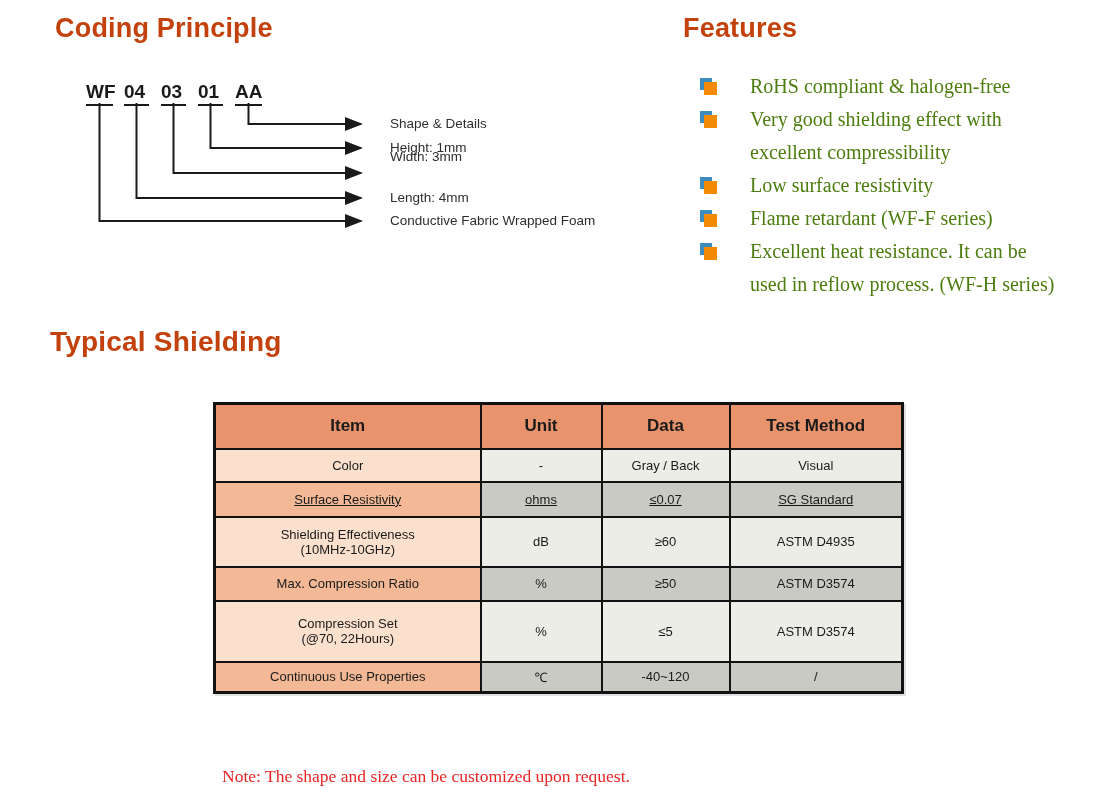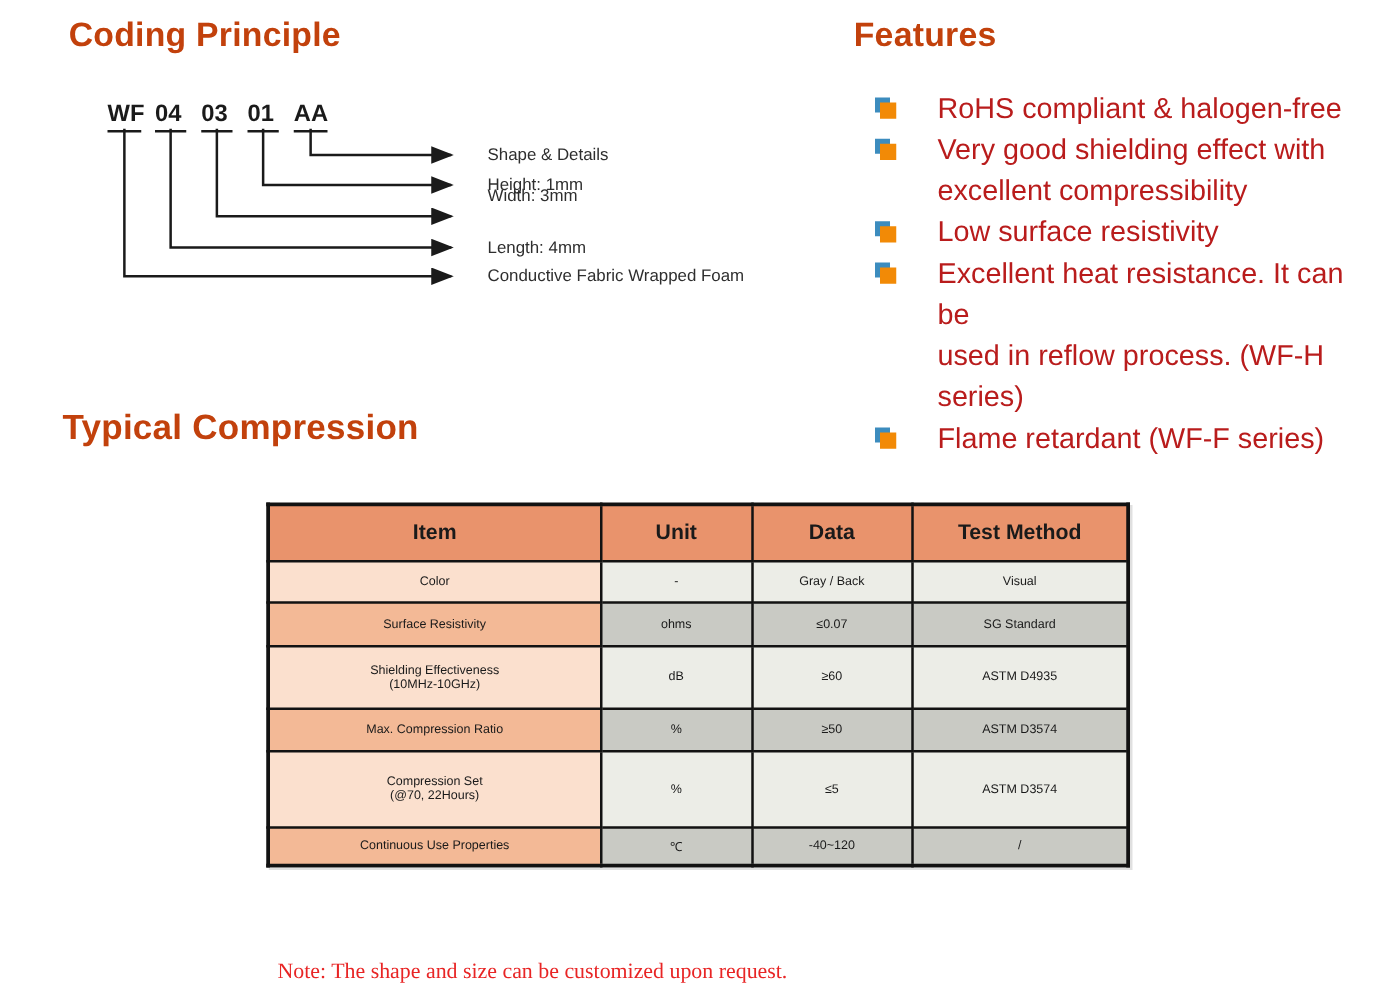--- a/index.html
+++ b/index.html
@@ -28,38 +28,38 @@
     line-height:16px; white-space:nowrap;
   }
 
   
   .features-list { position:absolute; left:700px; top:70px; width:400px; }
   .feature-item { display:flex; align-items:flex-start; }
   .bullet { position:relative; width:20px; height:20px; flex:0 0 20px; margin-top:8px; }
   .b-back { position:absolute; left:0; top:0; width:12px; height:12px; background:var(--accent-blue,#3c8cbe); }
   .b-front { position:absolute; left:4px; top:4px; width:13px; height:13px; background:var(--accent-orange,#f28a06); }
   .feature-text {
-    margin-left:30px; font-family:Liberation Sans, sans-serif; font-size:23px;
-    line-height:33px; color:#b91c1c; white-space:pre-line;
+    margin-left:30px; font-family:Liberation Serif, serif; font-size:20px;
+    line-height:33px; color:#4d7c0f; white-space:pre-line;
   }
 
   
   .props-table {
     position:absolute; left:213px; top:402px; border-collapse:collapse;
     table-layout:fixed; border:3px solid #121212;
     box-shadow:2px 2px 0 rgba(0,0,0,0.12);
   }
   .props-table th, .props-table td {
     border:2px solid #121212; text-align:center; vertical-align:middle;
-    font-size:10px; padding:2px 4px; white-space:pre-line;
+    font-size:13px; padding:2px 4px; white-space:pre-line;
   }
   .props-table th { font-size:17px; font-weight:700; background:var(--table-header-bg,#e9936c); }
   .col-item { width:266px; } .col-unit { width:121px; } .col-data { width:128px; } .col-test { width:173px; }
   tr.hdr { height:45px; }
-  tr.r1 { height:33px; } tr.r2 { height:35px; } tr.r3 { height:50px; }
+  tr.r1 { height:33px; } tr.r2 { height:35px;text-decoration:underline; } tr.r3 { height:50px; }
   tr.r4 { height:34px; } tr.r5 { height:61px; } tr.r6 { height:31px; }
   tr.light td:first-child { background:var(--row-item-light,#fbe0ce); }
   tr.light td { background:var(--row-cell-light,#ecede7); }
   tr.dark td:first-child { background:var(--row-item-dark,#f3b996); }
   tr.dark td { background:var(--row-cell-dark,#c9cac4); }
   
   tr.light td.first { background:var(--row-item-light,#fbe0ce); }
   tr.dark td.first { background:var(--row-item-dark,#f3b996); }
 
   .note {
@@ -67,21 +67,21 @@
     font-size:17.5px; color:var(--note-red,#e82525); white-space:nowrap;
   }
 </style>
 </head>
 <body>
 
 <div class="page">
 
   <div class="h1" id="coding-title">Coding Principle</div>
   <div class="h1" id="features-title">Features</div>
-  <div class="h1" id="typical-title">Typical Compression</div>
+  <div class="h1" id="typical-title">Typical Shielding</div>
 
   <div class="code-seg" style="left:86px;  width:27px;">WF</div>
   <div class="code-seg" style="left:124px; width:25px;">04</div>
   <div class="code-seg" style="left:161px; width:25px;">03</div>
   <div class="code-seg" style="left:198px; width:25px;">01</div>
   <div class="code-seg" style="left:235px; width:27px;">AA</div>
 
   <svg id="diagram-svg" width="660" height="250" viewBox="0 0 660 250">
     <defs>
       <marker id="arw" markerWidth="9" markerHeight="8" refX="8" refY="3.5" orient="auto">
@@ -124,29 +124,29 @@
           <i class="b-back"></i>
           <i class="b-front"></i>
         </span>
       <span class="feature-text">Low surface resistivity</span>
     </div>
     <div class="feature-item">
       <span class="bullet">
           <i class="b-back"></i>
           <i class="b-front"></i>
         </span>
+      <span class="feature-text">Flame retardant (WF-F series)</span>
+    </div>
+    <div class="feature-item">
+      <span class="bullet">
+          <i class="b-back"></i>
+          <i class="b-front"></i>
+        </span>
       <span class="feature-text">Excellent heat resistance. It can be
 used in reflow process. (WF-H series)</span>
-    </div>
-    <div class="feature-item">
-      <span class="bullet">
-          <i class="b-back"></i>
-          <i class="b-front"></i>
-        </span>
-      <span class="feature-text">Flame retardant (WF-F series)</span>
     </div>
   </div>
 
   <table class="props-table">
     <colgroup>
         <col class="col-item">
         <col class="col-unit">
         <col class="col-data">
         <col class="col-test">
       </colgroup>

